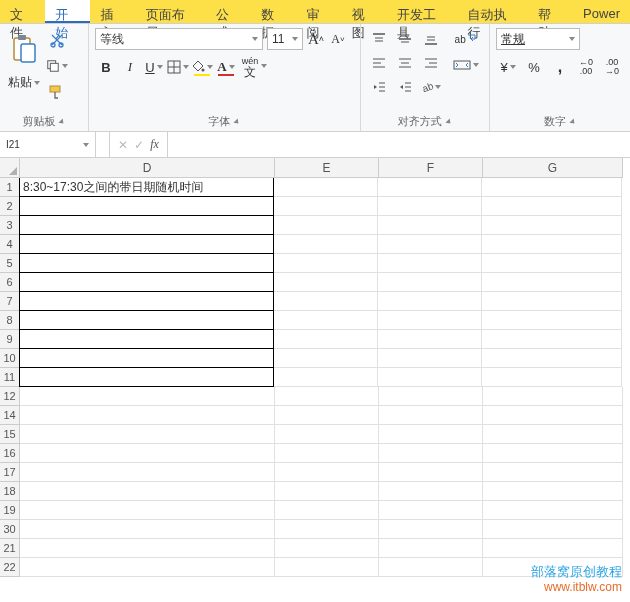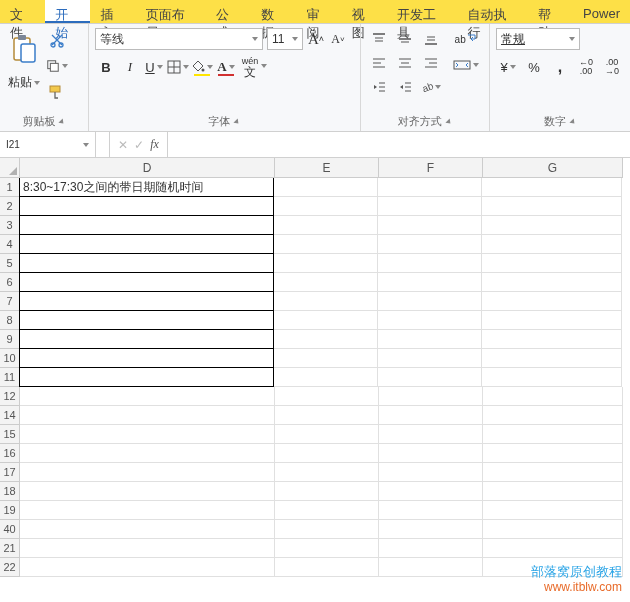--- a/index.html
+++ b/index.html
@@ -457,21 +457,21 @@
         <div class="cell" style="width: 140px;"></div>
       </div>
       <div class="row">
         <div class="rh">19</div>
         <div class="cell" style="width: 255px;"></div>
         <div class="cell" style="width: 104px;"></div>
         <div class="cell" style="width: 104px;"></div>
         <div class="cell" style="width: 140px;"></div>
       </div>
       <div class="row">
-        <div class="rh">40</div>
+        <div class="rh">30</div>
         <div class="cell" style="width: 255px;"></div>
         <div class="cell" style="width: 104px;"></div>
         <div class="cell" style="width: 104px;"></div>
         <div class="cell" style="width: 140px;"></div>
       </div>
       <div class="row">
         <div class="rh">21</div>
         <div class="cell" style="width: 255px;"></div>
         <div class="cell" style="width: 104px;"></div>
         <div class="cell" style="width: 104px;"></div>

